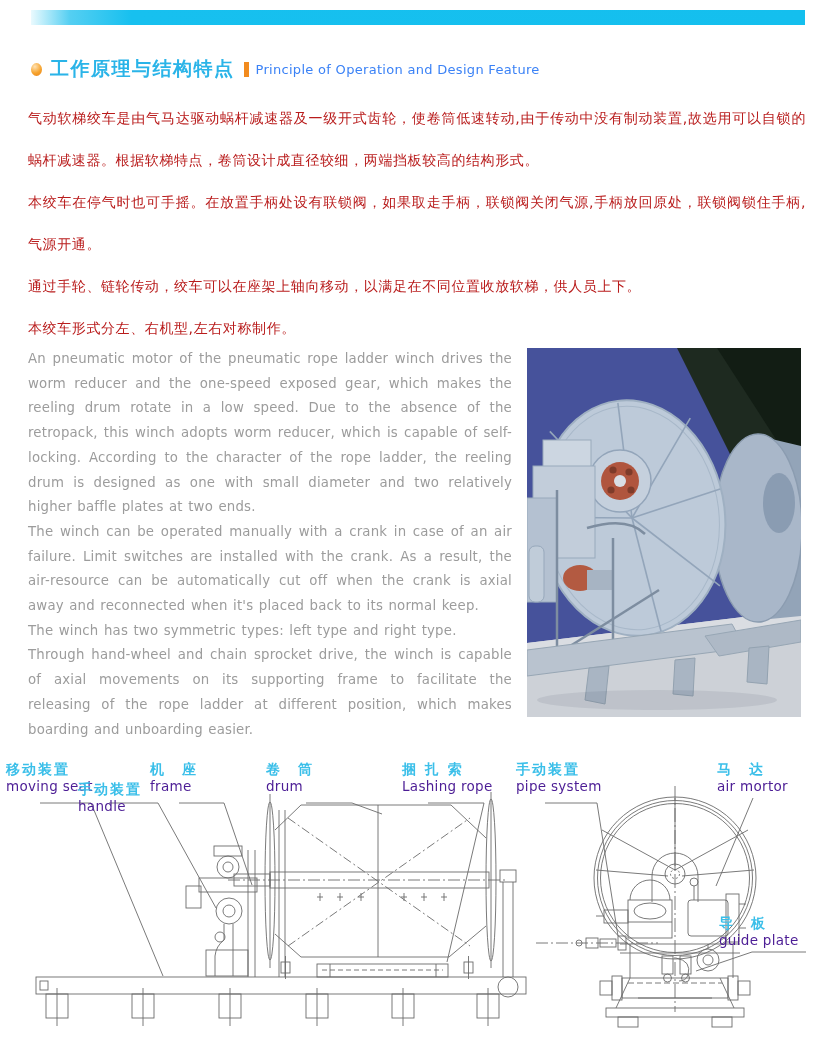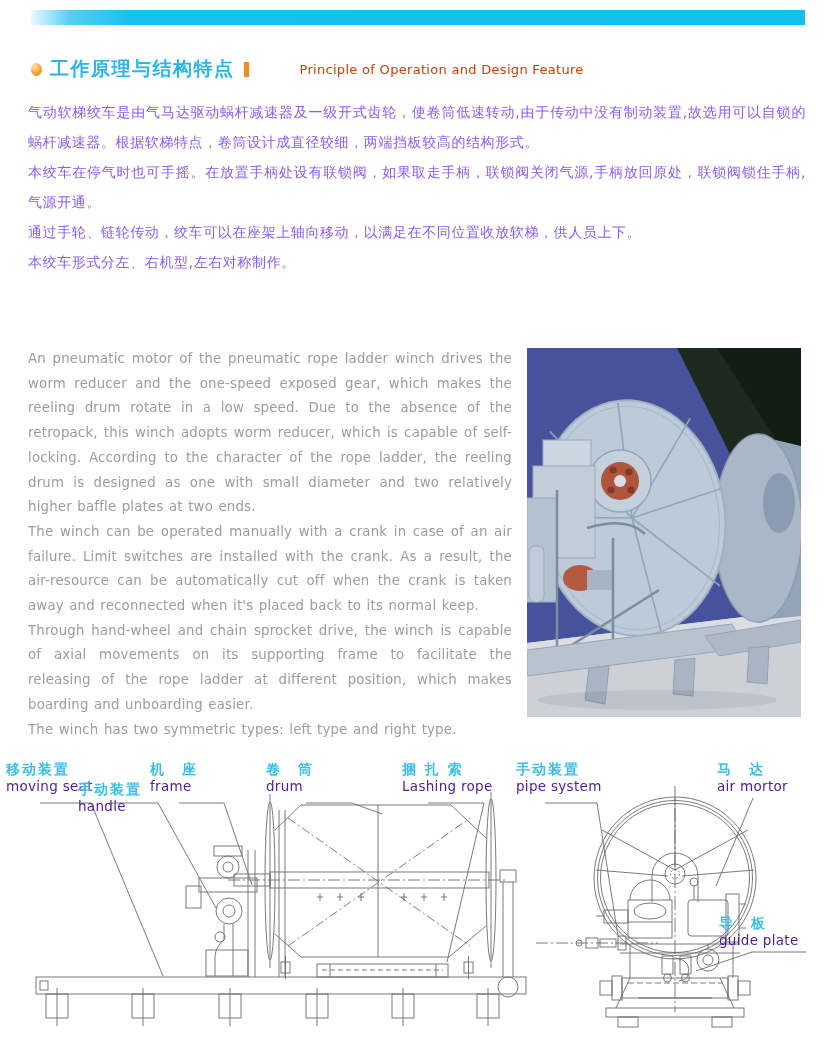--- a/index.html
+++ b/index.html
@@ -12,25 +12,25 @@
     background:linear-gradient(90deg,#eafafe 0%,#55cff2 5%,#17c0ef 13%,#14bfee 100%);
   }
   .heading { position:absolute; left:31px; top:56px; height:26px; display:flex; align-items:center; }
   .bullet {
     width:11px; height:13px; border-radius:50%;
     background:radial-gradient(circle at 35% 28%,#ffe2b3,#f6a32d 55%,#e8821a);
     margin-right:8px; flex:0 0 auto;
   }
   .heading-cn { font-size:19px; font-weight:bold; color:#2ab4e8; letter-spacing:1.5px; }
   .orange-bar { width:5px; height:15px; background:#f28b1e; margin:0 7px 0 9px; flex:0 0 auto; }
-  .heading-en { font-size:13px; color:#c2410c; letter-spacing:0.3px;margin-left:44px; }
+  .heading-en { font-size:13px; color:#3b82f6; letter-spacing:0.3px; }
 
   .cn-block {
     position:absolute; left:28px; top:97px; width:778px;
-    font-size:14px; color:#8b5cf6; line-height:30px; letter-spacing:0.6px;
+    font-size:14px; color:#b91c1c; line-height:42px; letter-spacing:0.6px;
     text-align:justify;
   }
   .cn-block p { margin:0; }
 
   .en-block {
     position:absolute; left:28px; top:347px; width:484px;
     font-size:13.3px; color:#9c9c9c; line-height:24.7px; letter-spacing:0.2px;
     word-spacing:1px; text-align:justify;
   }
   .en-block p { margin:0; }
@@ -68,23 +68,23 @@
 
   <div class="cn-block">
     <p>气动软梯绞车是由气马达驱动蜗杆减速器及一级开式齿轮，使卷筒低速转动,由于传动中没有制动装置,故选用可以自锁的蜗杆减速器。根据软梯特点，卷筒设计成直径较细，两端挡板较高的结构形式。</p>
     <p>本绞车在停气时也可手摇。在放置手柄处设有联锁阀，如果取走手柄，联锁阀关闭气源,手柄放回原处，联锁阀锁住手柄,气源开通。</p>
     <p>通过手轮、链轮传动，绞车可以在座架上轴向移动，以满足在不同位置收放软梯，供人员上下。</p>
     <p>本绞车形式分左、右机型,左右对称制作。</p>
   </div>
 
   <div class="en-block">
     <p>An pneumatic motor of the pneumatic rope ladder winch drives the worm reducer and the one-speed exposed gear, which makes the reeling drum rotate in a low speed. Due to the absence of the retropack, this winch adopts worm reducer, which is capable of self-locking. According to the character of the rope ladder, the reeling drum is designed as one with small diameter and two relatively higher baffle plates at two ends.</p>
-    <p>The winch can be operated manually with a crank in case of an air failure. Limit switches are installed with the crank. As a result, the air-resource can be automatically cut off when the crank is taken away and reconnected when it's placed back to its normal keep.</p>
+    <p>The winch can be operated manually with a crank in case of an air failure. Limit switches are installed with the crank. As a result, the air-resource can be automatically cut off when the crank is axial away and reconnected when it's placed back to its normal keep.</p>
+    <p>The winch has two symmetric types: left type and right type.</p>
     <p>Through hand-wheel and chain sprocket drive, the winch is capable of axial movements on its supporting frame to facilitate the releasing of the rope ladder at different position, which makes boarding and unboarding easier.</p>
-    <p>The winch has two symmetric types: left type and right type.</p>
   </div>
 
   <div class="photo">
     <svg width="274" height="369" viewBox="0 0 274 369">
       <rect x="0" y="0" width="274" height="369" fill="#46529b"></rect>
       <polygon points="150,0 274,0 274,250 205,110" fill="#1e2a20"></polygon>
       <polygon points="190,0 274,0 274,130" fill="#121d14"></polygon>
       <polygon points="0,295 274,262 274,369 0,369" fill="#cdd1d7"></polygon>
       <polygon points="0,295 274,262 274,285 0,318" fill="#dadde2"></polygon>
 

